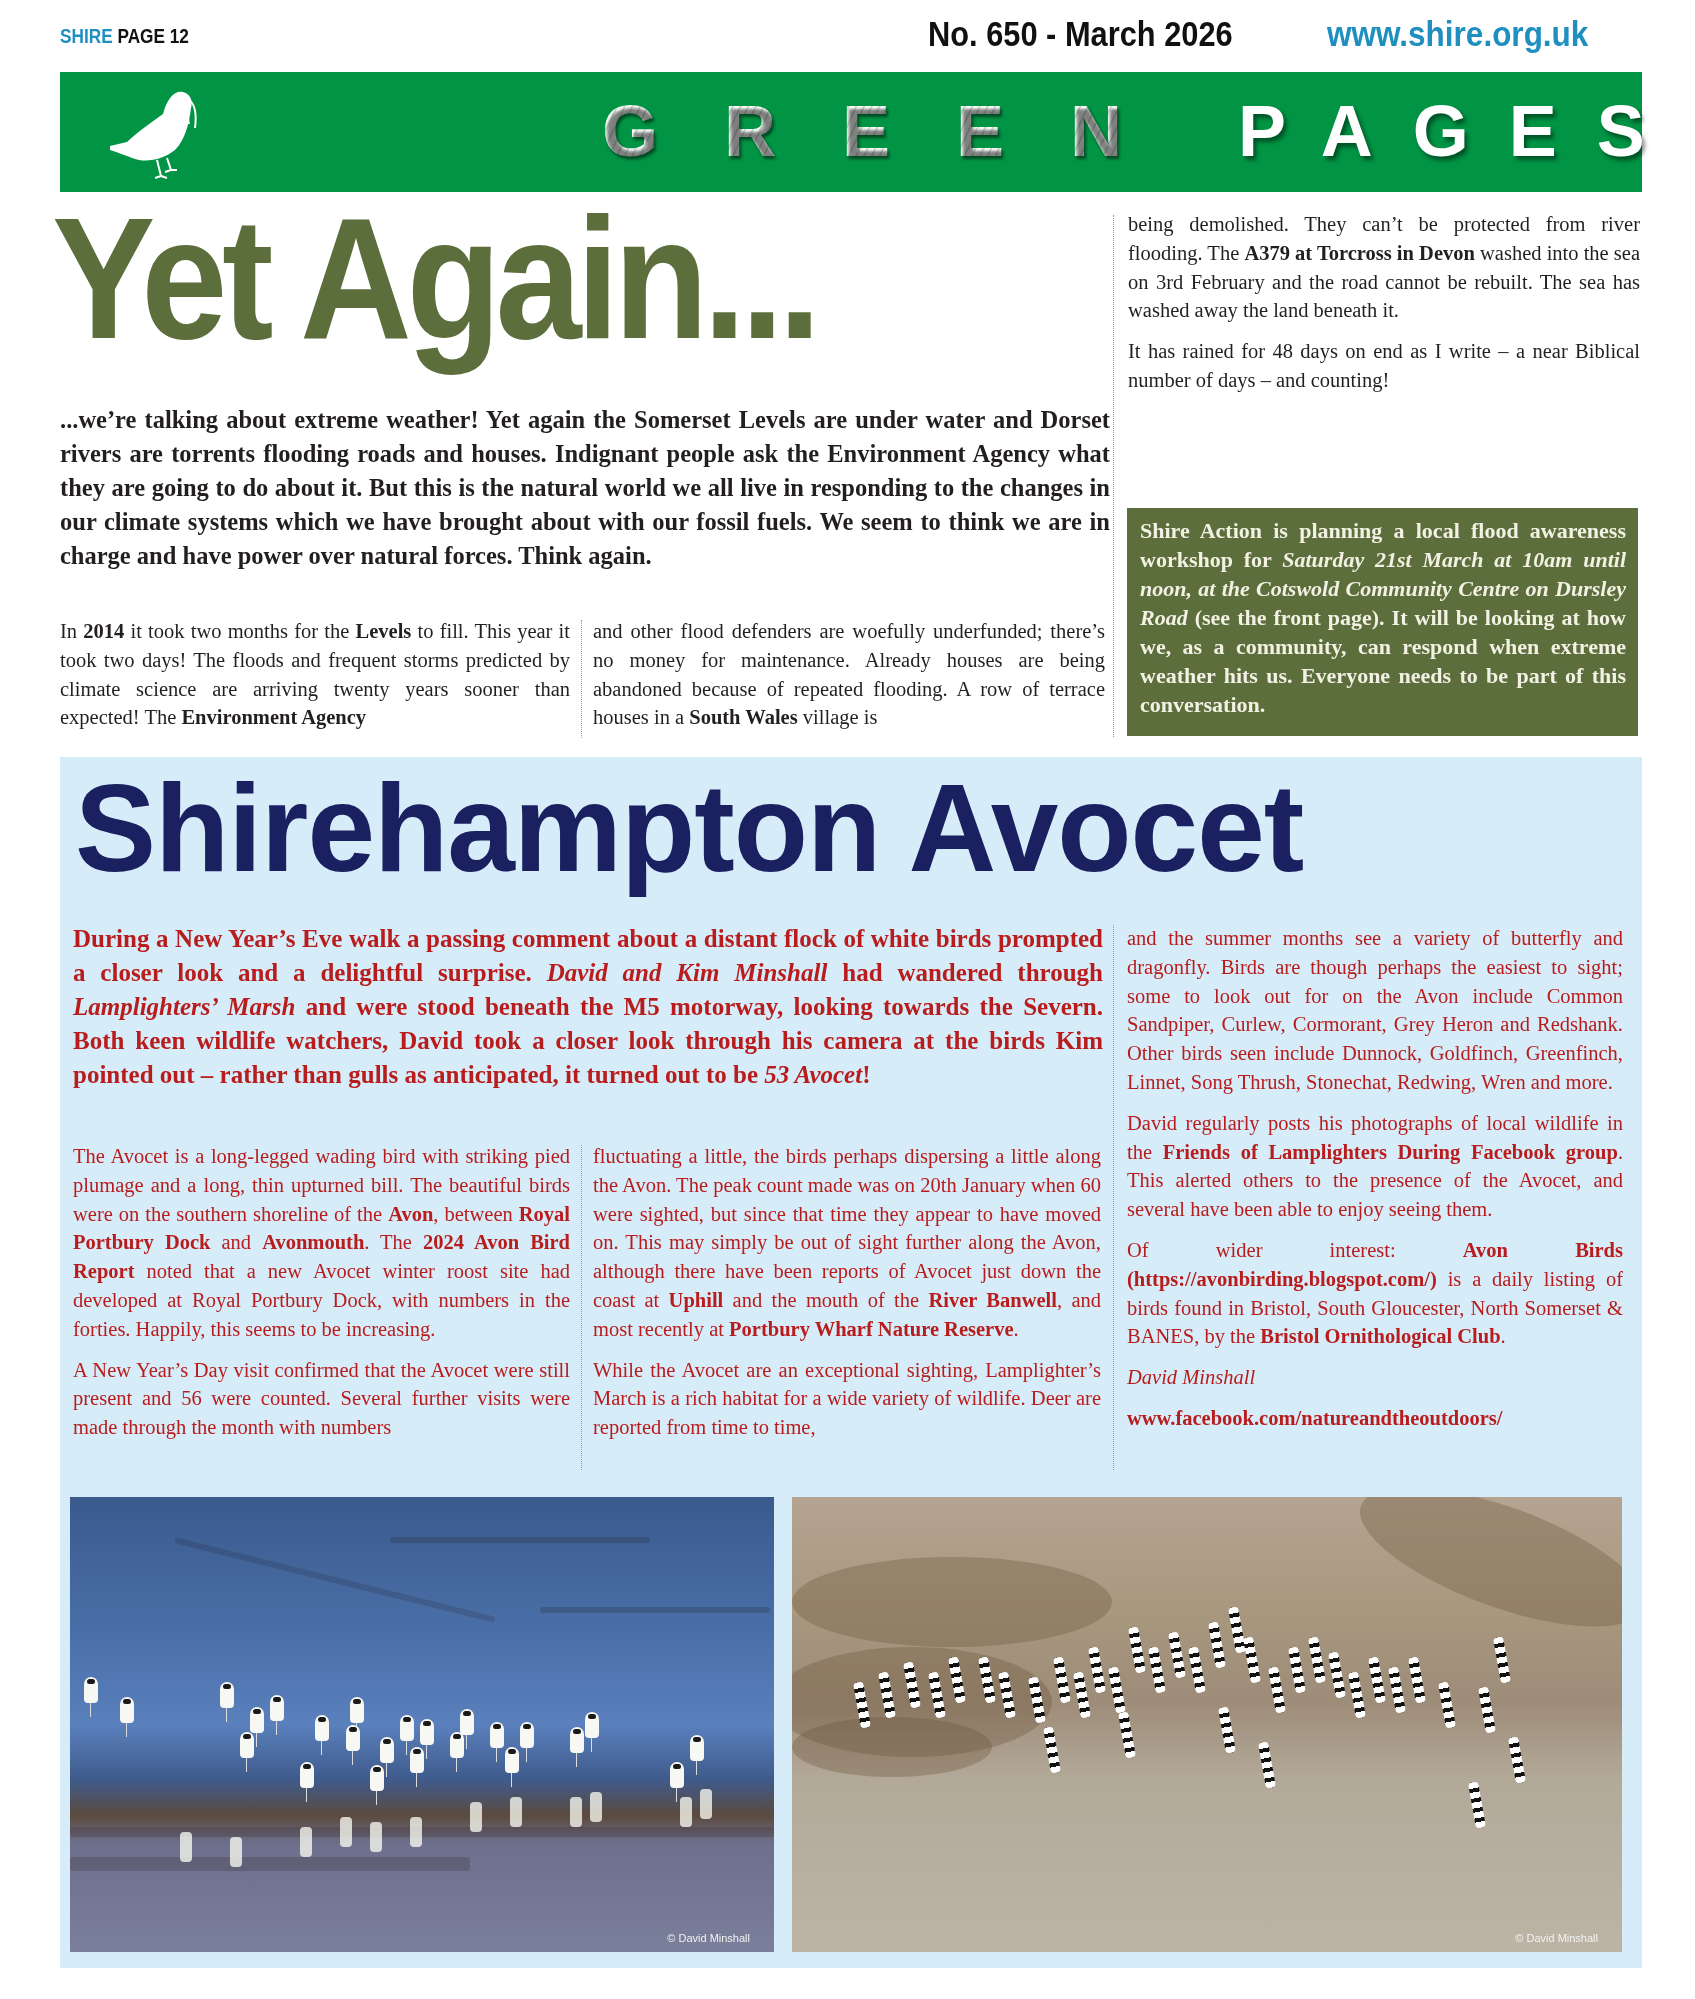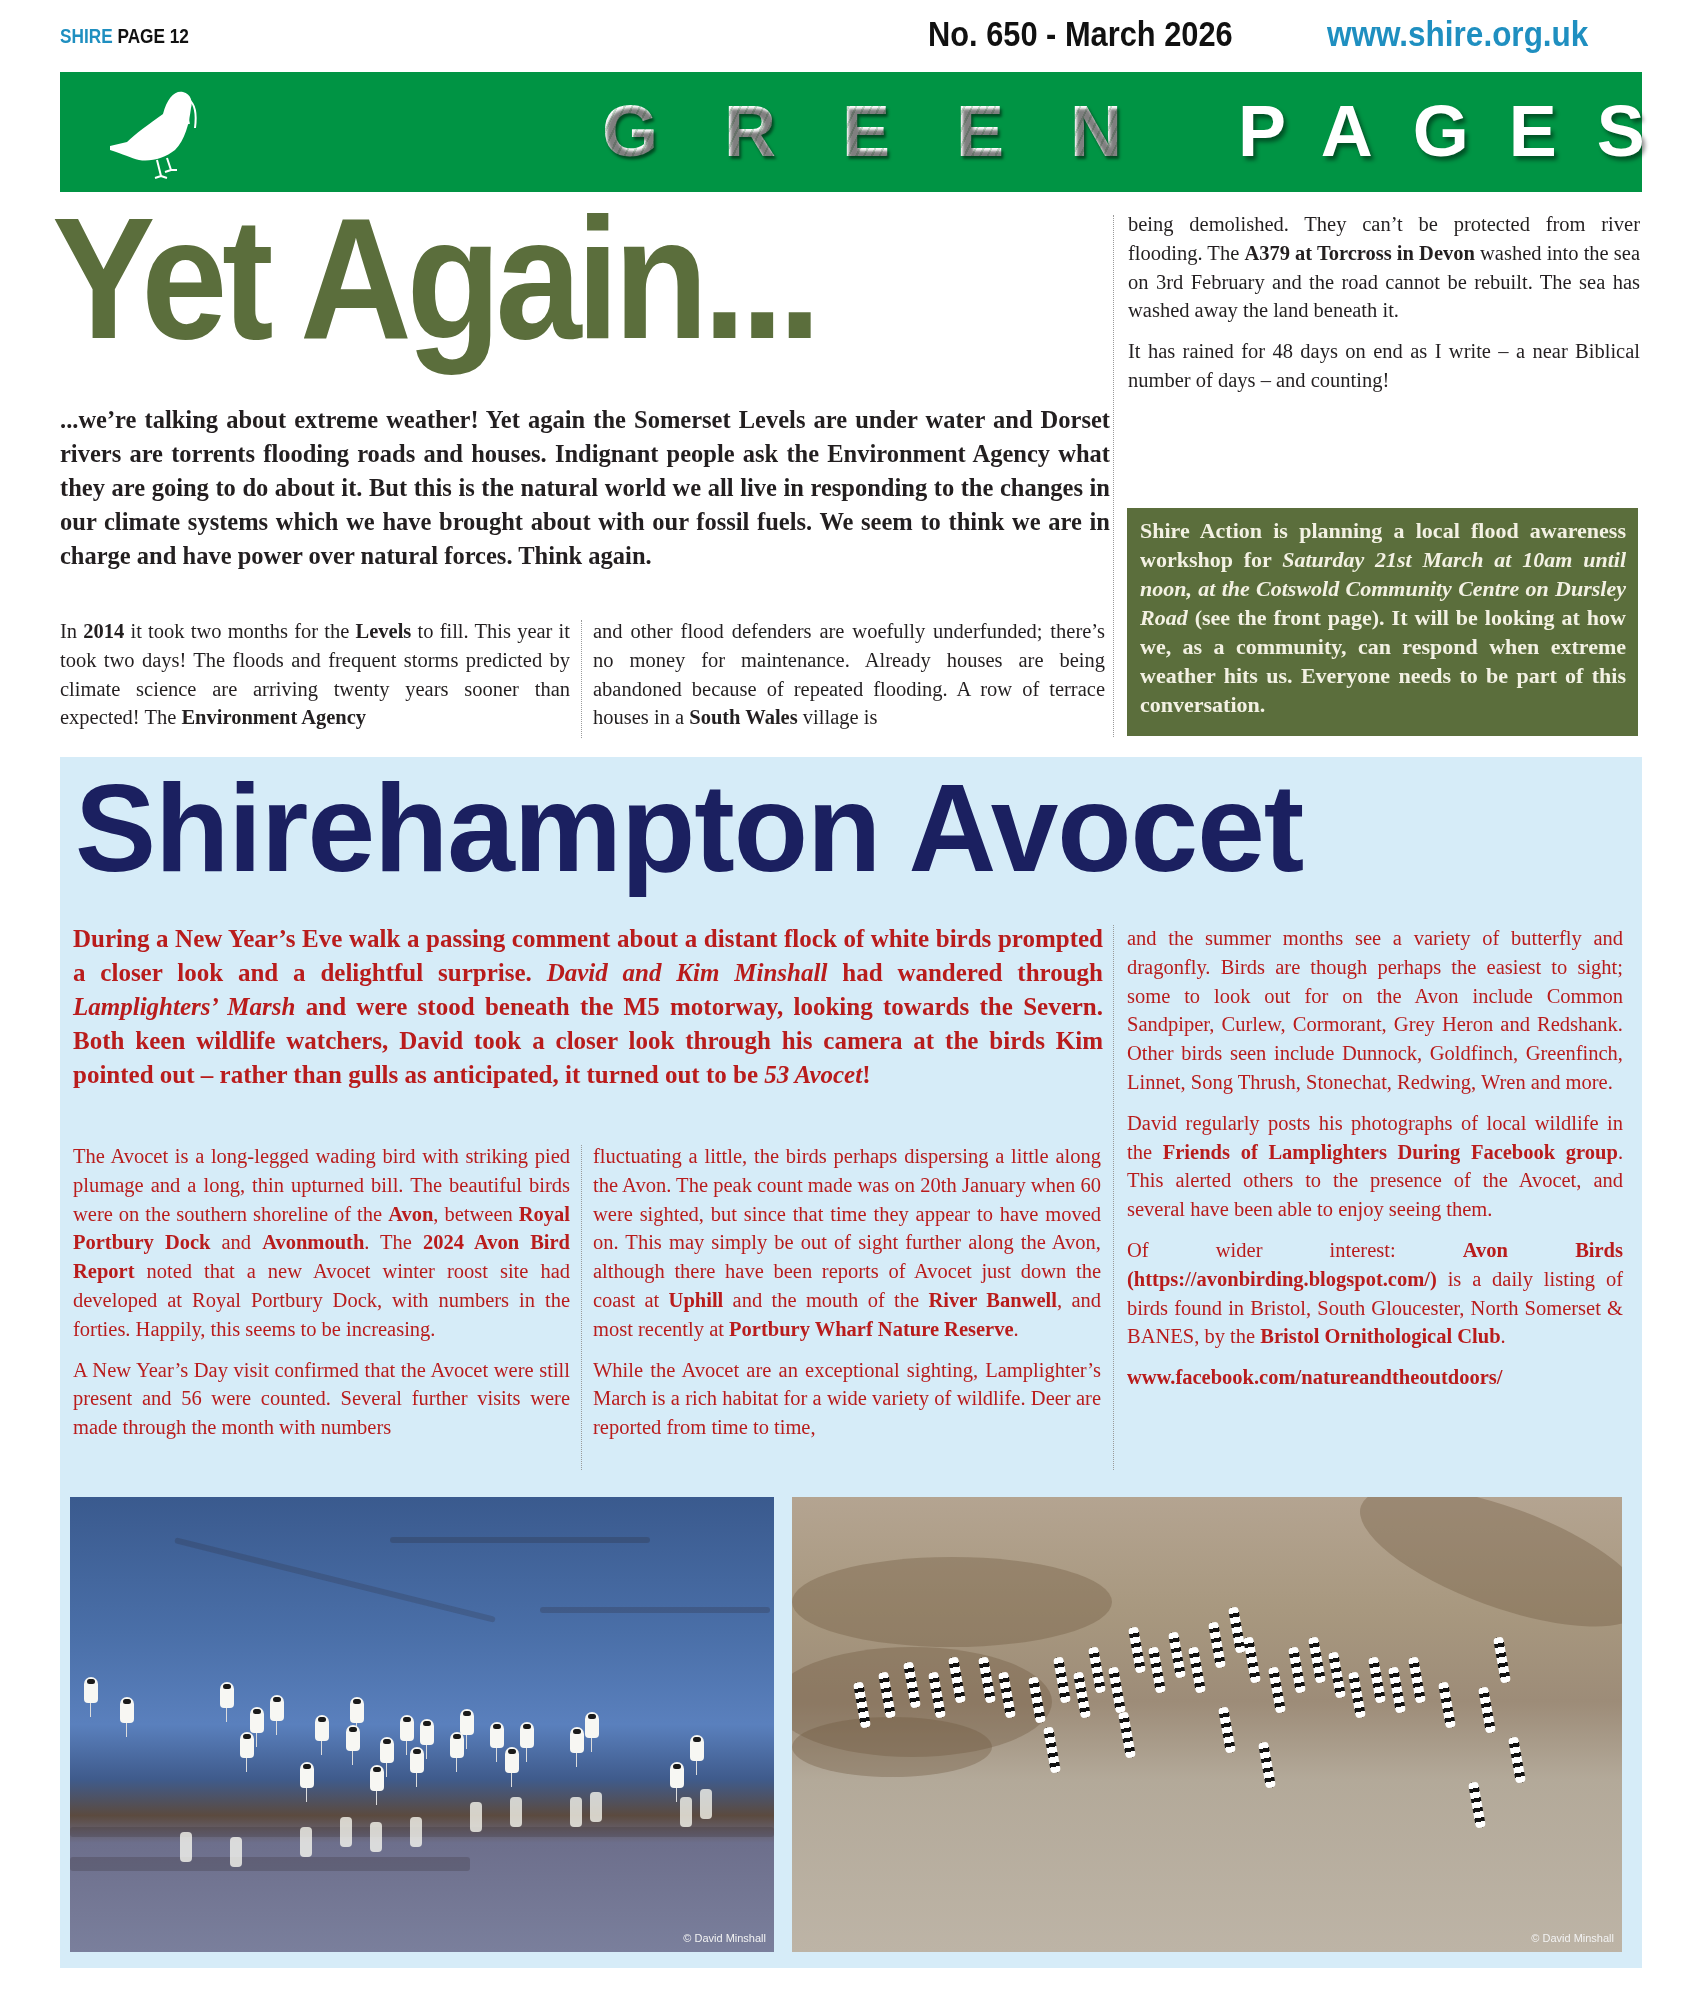--- a/index.html
+++ b/index.html
@@ -45,21 +45,21 @@
   #col2b { left: 593px; top: 1142px; width: 508px; }
   #col2c { left: 1127px; top: 924px; width: 496px; }
   #div3 { left: 581px; top: 1145px; height: 325px; }
   #div4 { left: 1113px; top: 925px; height: 545px; }
   .feature-text { color: #b91c1c; }
 
   
   .photo { position: absolute; overflow: hidden; }
   #photo1 { left: 70px; top: 1497px; width: 704px; height: 455px; background: linear-gradient(180deg, #3a5a8e 0%, #4a6fa8 30%, #5a80bd 50%, #3f5b8c 62%, #5b4a3f 70%, #6d6f8c 76%, #7a7f9c 100%); }
   #photo2 { left: 792px; top: 1497px; width: 830px; height: 455px; background: linear-gradient(180deg, #b4a491 0%, #a8987f 25%, #9d8c78 45%, #b3a999 62%, #bdb4a6 100%); }
-  .photo .credit { position: absolute; right: 8px; bottom: 8px; font-family: "Liberation Sans", sans-serif; font-size: 11px; color: #f2f2f2; }
+  .photo .credit { position: absolute; right: 24px; bottom: 8px; font-family: "Liberation Sans", sans-serif; font-size: 11px; color: #f2f2f2; }
   .ripple { position: absolute; height: 6px; border-radius: 3px; background: rgba(40,30,30,0.35); }
   .avocet-stand { position: absolute; width: 14px; height: 26px; background: #f7f7f3; border-radius: 7px 7px 4px 4px; }
   .avocet-stand::before { content: ""; position: absolute; left: 3px; top: 2px; width: 8px; height: 5px; background: #1a1a1a; border-radius: 4px; }
   .avocet-stand::after { content: ""; position: absolute; left: 6px; top: 26px; width: 1px; height: 14px; background: #ddd; }
   .reflect { position: absolute; width: 12px; height: 30px; background: rgba(255,255,245,0.75); border-radius: 4px; }
   .avocet-fly { position: absolute; width: 10px; height: 46px; background: repeating-linear-gradient(180deg, #ffffff 0 6px, #111 6px 10px); border-radius: 4px; transform: rotate(-10deg); }
   .mud { position: absolute; border-radius: 50%; background: rgba(110,85,60,0.35); }
 </style>
 </head>
 <body>
@@ -109,20 +109,21 @@
 <div id="div3" class="abs vdiv"></div>
 <div id="col2b" class="abs col-text feature-text">
   <p><span>fluctuating a little, the birds perhaps dispersing a little along the Avon. The peak count made was on 20th January when 60 were sighted, but since that time they appear to have moved on. This may simply be out of sight further along the Avon, although there have been reports of Avocet just down the coast at </span><b>Uphill</b><span> and the mouth of the </span><b>River Banwell</b><span>, and most recently at </span><b>Portbury Wharf Nature Reserve</b><span>.</span></p>
   <p>While the Avocet are an exceptional sighting, Lamplighter’s March is a rich habitat for a wide variety of wildlife. Deer are reported from time to time,</p>
 </div>
 <div id="div4" class="abs vdiv"></div>
 <div id="col2c" class="abs col-text feature-text">
   <p>and the summer months see a variety of butterfly and dragonfly. Birds are though perhaps the easiest to sight; some to look out for on the Avon include Common Sandpiper, Curlew, Cormorant, Grey Heron and Redshank. Other birds seen include Dunnock, Goldfinch, Greenfinch, Linnet, Song Thrush, Stonechat, Redwing, Wren and more.</p>
   <p><span>David regularly posts his photographs of local wildlife in the </span><b>Friends of Lamplighters During Facebook group</b><span>. This alerted others to the presence of the Avocet, and several have been able to enjoy seeing them.</span></p>
   <p><span>Of wider interest: </span><b>Avon Birds (https://avonbirding.blogspot.com/)</b><span> is a daily listing of birds found in Bristol, South Gloucester, North Somerset &amp; BANES, by the </span><b>Bristol Ornithological Club</b><span>.</span></p>
+  <p><i>David Minshall</i></p>
   <p><b>www.facebook.com/natureandtheoutdoors/</b></p>
 </div>
 
 <div id="photo1" class="photo">
   <div class="ripple" style="left:320px;top:40px;width:260px;opacity:.6"></div>
   <div class="ripple" style="left:470px;top:110px;width:230px;opacity:.6"></div>
   <div class="ripple" style="left:100px;top:80px;width:330px;transform:rotate(14deg);opacity:.5"></div>
   <div class="ripple" style="left:0px;top:330px;width:704px;height:10px;opacity:.5"></div>
   <div class="ripple" style="left:0px;top:360px;width:400px;height:14px;opacity:.6"></div>
   <div class="avocet-stand" style="left:14px;top:180px"></div>

